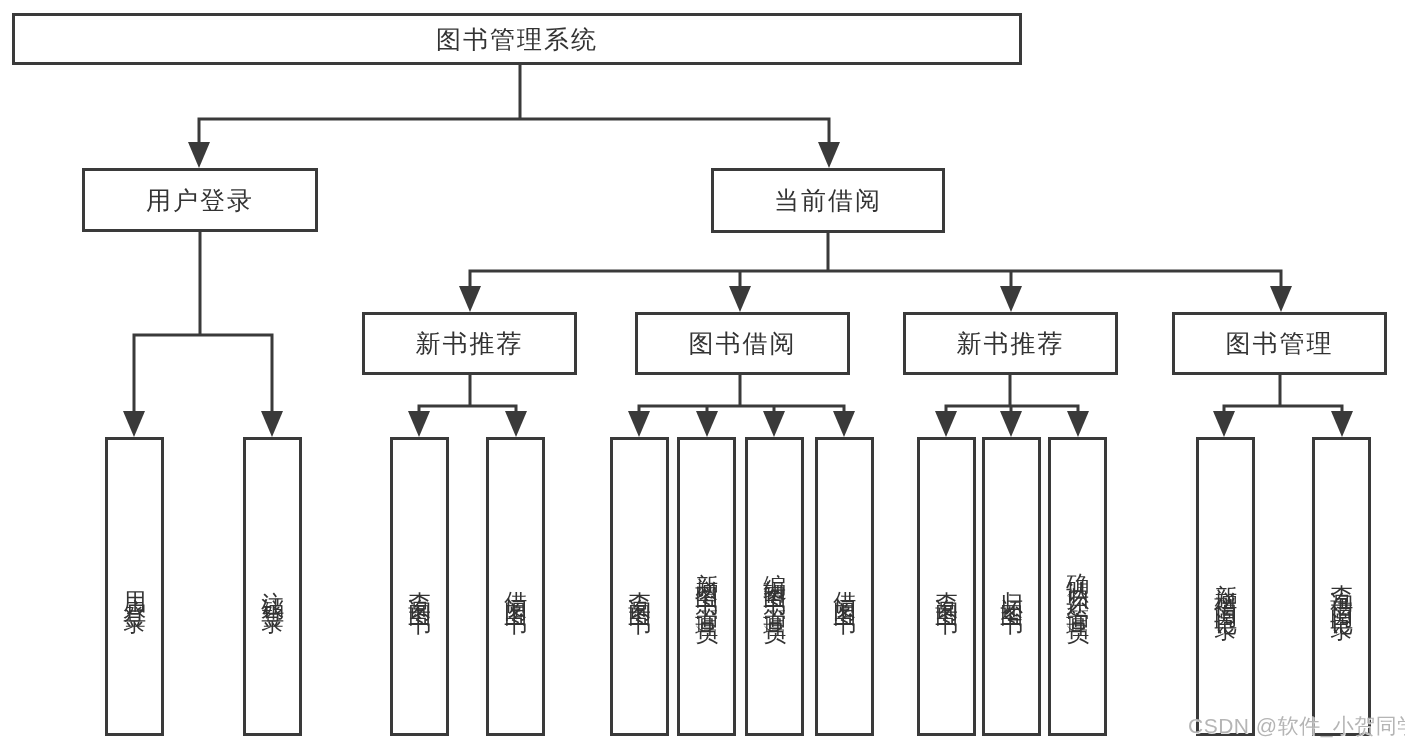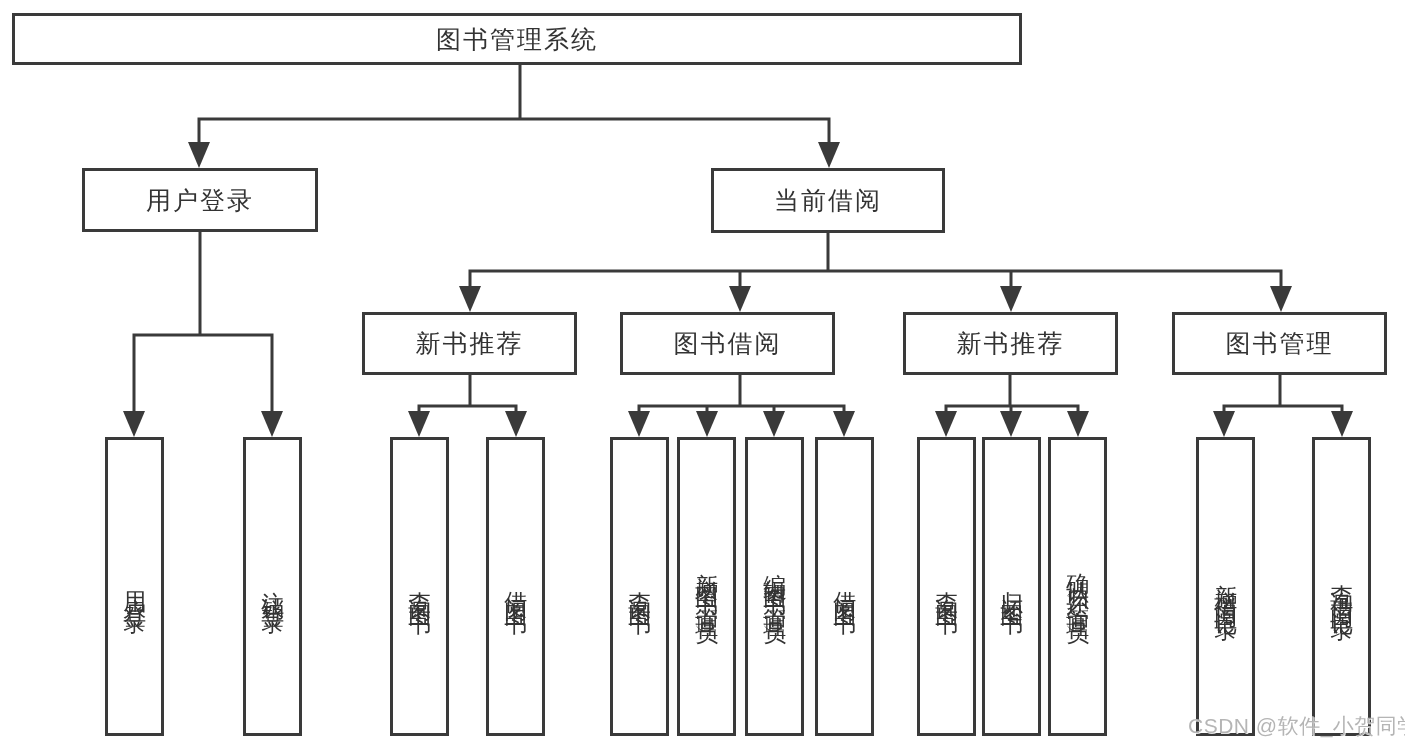--- a/index.html
+++ b/index.html
@@ -86,21 +86,21 @@
   <div class="node l2a">
     <span class="hlabel">用户登录</span>
   </div>
   <div class="node l2b">
     <span class="hlabel">当前借阅</span>
   </div>
 
   <div class="node l3" style="left:362px">
     <span class="hlabel">新书推荐</span>
   </div>
-  <div class="node l3" style="left:620px">
+  <div class="node l3" style="left:635px">
     <span class="hlabel">图书借阅</span>
   </div>
   <div class="node l3" style="left:903px">
     <span class="hlabel">新书推荐</span>
   </div>
   <div class="node l3" style="left:1172px">
     <span class="hlabel">图书管理</span>
   </div>
 
   <div class="node leaf" style="left:105px">

